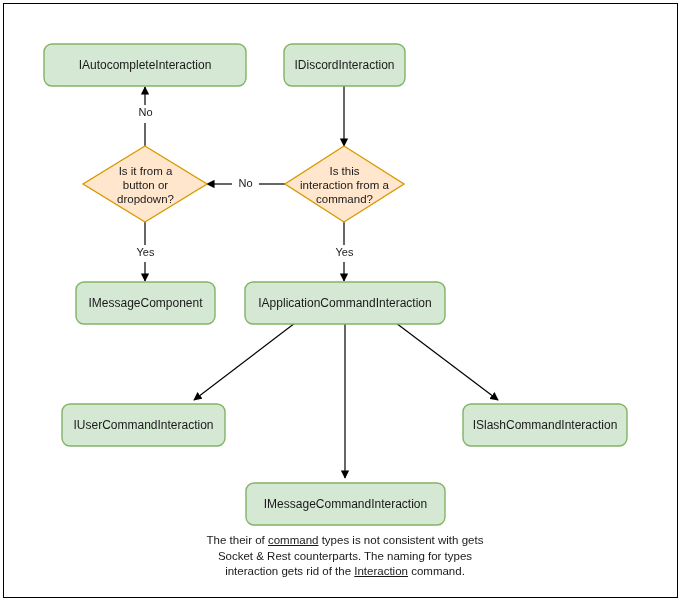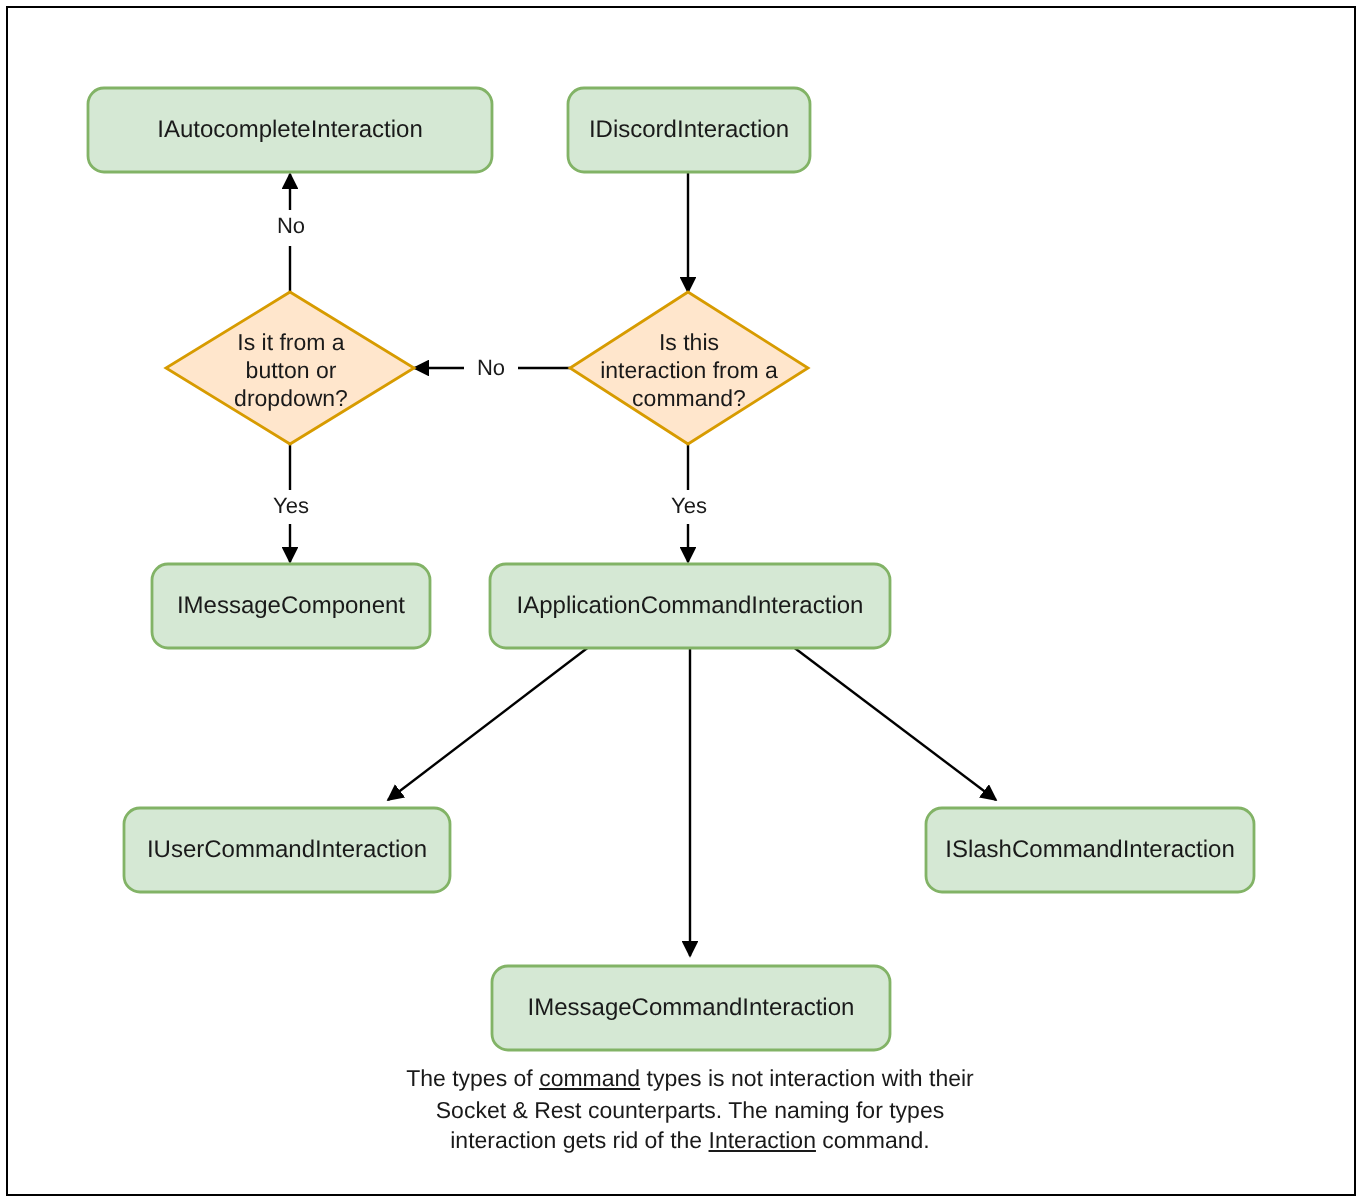--- a/index.html
+++ b/index.html
@@ -183,17 +183,17 @@
       <text class="node-label" x="541" y="421.5">ISlashCommandInteraction</text>
     </g>
 
     <g>
       <rect class="node-rect" x="242" y="479" width="199" height="42" rx="8" ry="8"></rect>
       <text class="node-label" x="341.5" y="500.5">IMessageCommandInteraction</text>
     </g>
   </svg>
 
   <div id="caption">
-    <div><span>The types of </span><span class="u">command</span><span> types is not interaction with their</span></div>
+    <div><span>The their of </span><span class="u">command</span><span> types is not consistent with gets</span></div>
     <div><span class="b">Socket &amp; Rest</span><span> counterparts. The naming for types</span></div>
     <div><span>interaction gets rid of the </span><span class="u">Interaction</span><span> command.</span></div>
   </div>
 </div>
 
 </body></html>

